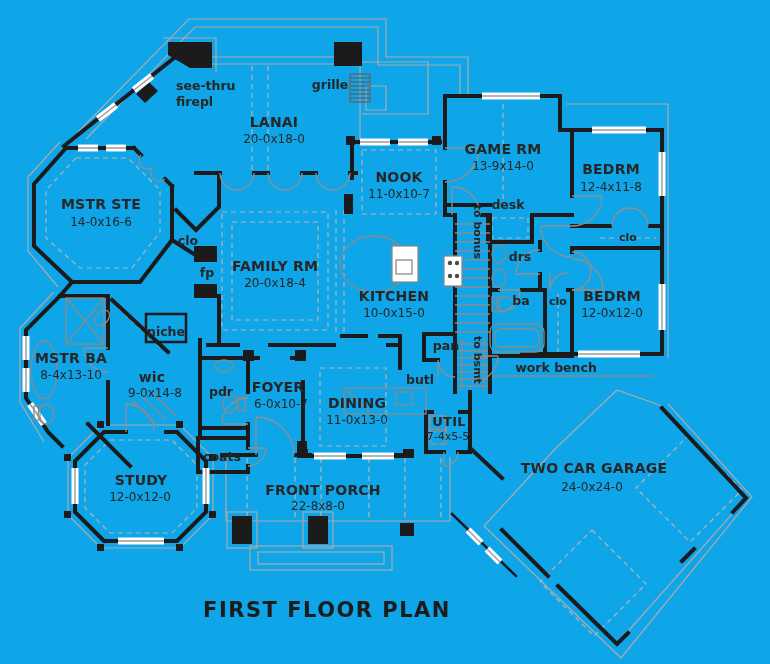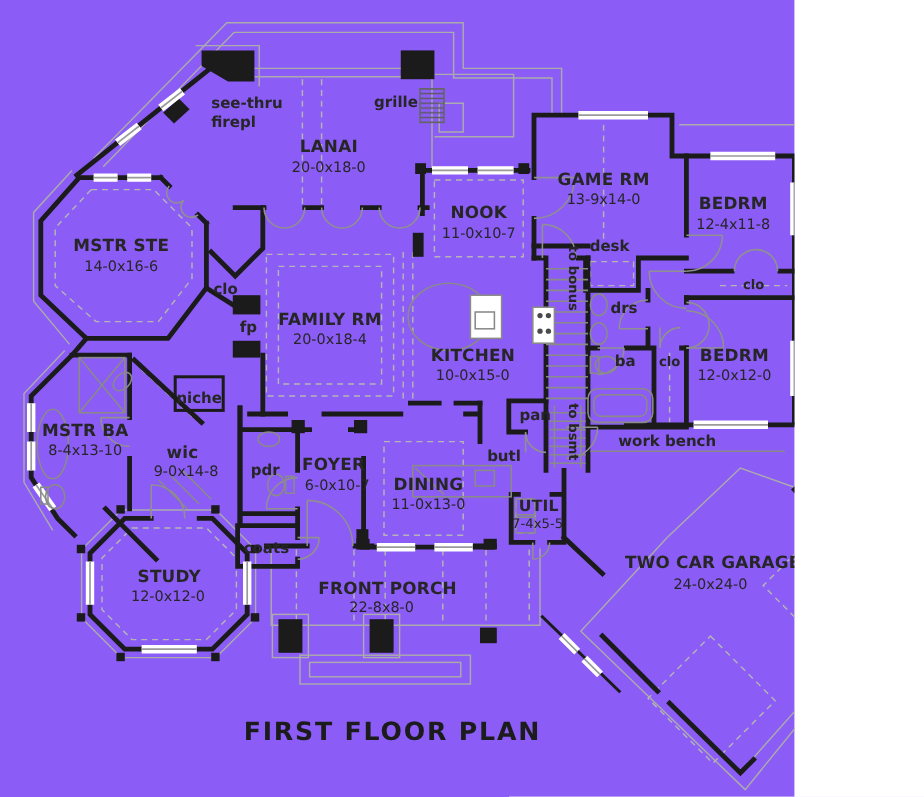--- a/index.html
+++ b/index.html
@@ -1,16 +1,16 @@
 <!DOCTYPE html>
 <html><head>
 <meta charset="utf-8">
 <style>
   html,body{margin:0;padding:0;background:#ffffff;}
-  .plan-wrap{position:relative;width:662px;height:664px;background:#8b5cf6;overflow:hidden;
+  .plan-wrap{position:relative;width:770px;height:664px;background:#0ea5e9;overflow:hidden;
              font-family:"DejaVu Sans",sans-serif;}
   svg{display:block}
   text{fill:#262626;font-family:"DejaVu Sans","Liberation Sans",sans-serif;}
   .rn{font-size:14px;font-weight:700;letter-spacing:.2px;}
   .rd{font-size:12px;font-weight:500;}
   .sl{font-size:12.5px;font-weight:600;}
   .sv{font-size:11px;font-weight:600;}
   .ttl{font-size:21px;font-weight:800;letter-spacing:1.5px;fill:#1c1c1c;}
   .mid{text-anchor:middle;}
 </style>

